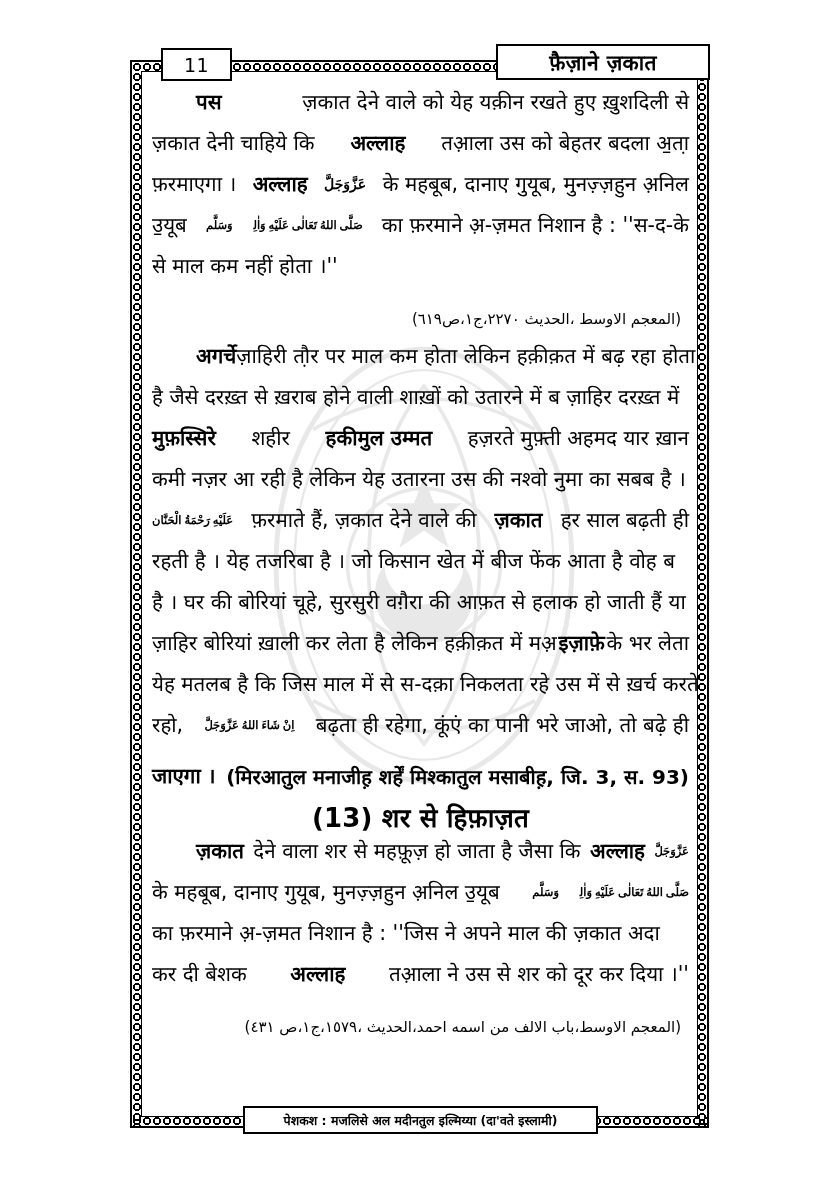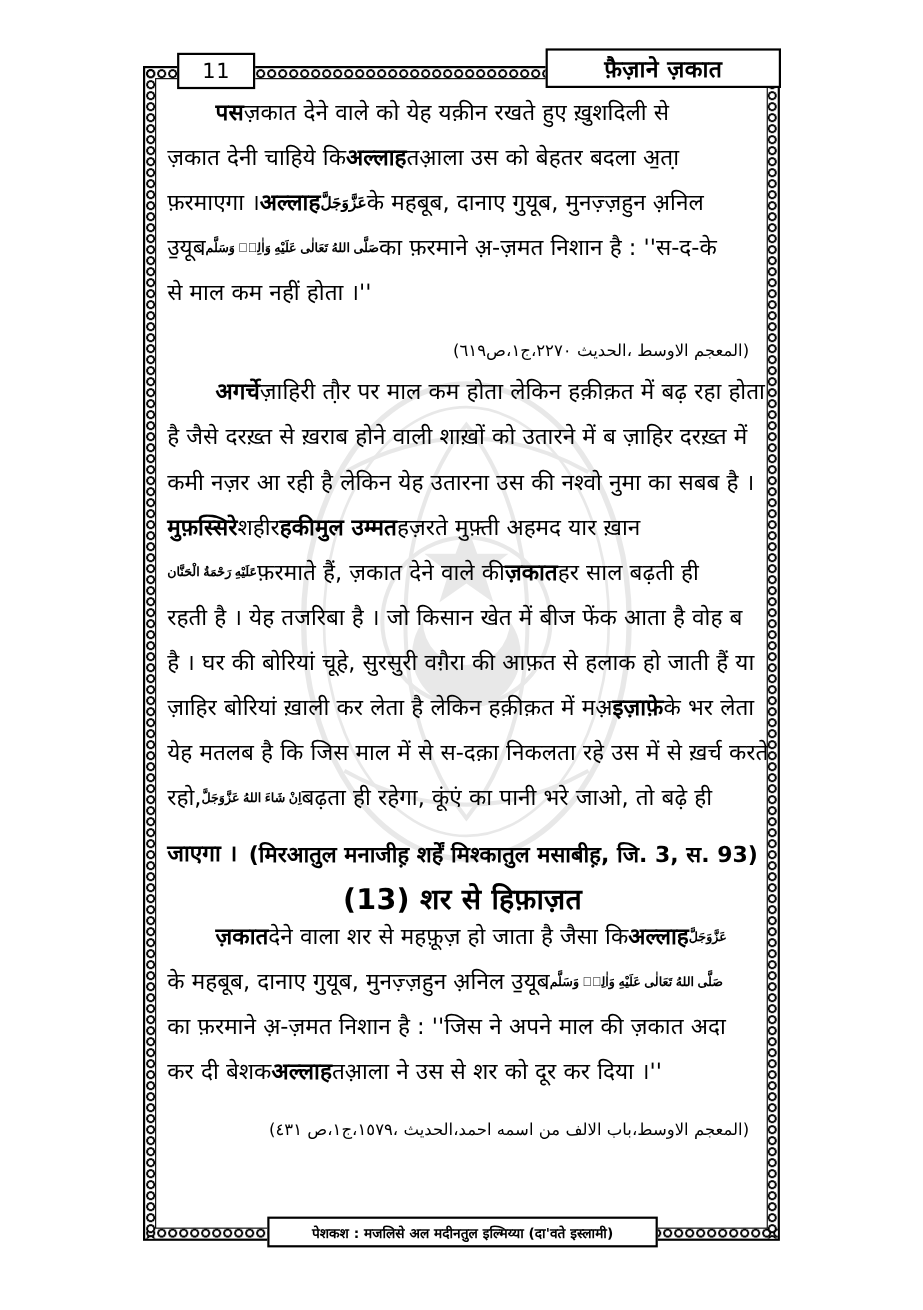--- a/index.html
+++ b/index.html
@@ -139,28 +139,29 @@
     font-size: 20.5px;
     line-height: 1.0;
     height: 41px;
     white-space: nowrap;
     display: flex;
     align-items: baseline;
     overflow: visible;
   }
   .line.justify {
     display: flex;
+    justify-content: space-between;
   }
   .line .w { display: inline-block; }
 
   .b { font-weight: 700; }
 
   
   .ar {
-    font-family: Liberation Sans, sans-serif;
+    font-family: Liberation Serif, serif;
     font-size: 11.5px;
     font-weight: 600;
     direction: rtl;
     unicode-bidi: bidi-override;
     letter-spacing: -0.3px;
     position: relative;
     top: -3px;
   }
   .ar-big {
     font-size: 14px;
@@ -265,29 +266,29 @@
 
     <div class="spacer-sm"></div>
 
     <div class="line justify indent">
       <span class="w b">अगर्चे</span>
       <span class="w">ज़ाहिरी तौ़र पर माल कम होता लेकिन हक़ीक़त में बढ़ रहा होता</span>
     </div>
     <div class="line row-left">
       <span class="w">है जैसे दरख़्त से ख़राब होने वाली शाख़ों को उतारने में ब ज़ाहिर दरख़्त में</span>
     </div>
-    <div class="line row-left">
-      <span class="w">कमी नज़र आ रही है लेकिन येह उतारना उस की नश्वो नुमा का सबब है ।</span>
-    </div>
-
     <div class="line justify">
       <span class="w b">मुफ़स्सिरे</span>
       <span class="w">शहीर</span>
       <span class="w b">हकीमुल उम्मत</span>
       <span class="w">हज़रते मुफ़्ती अहमद यार ख़ान</span>
+    </div>
+
+    <div class="line row-left">
+      <span class="w">कमी नज़र आ रही है लेकिन येह उतारना उस की नश्वो नुमा का सबब है ।</span>
     </div>
 
     <div class="line justify">
       <span class="w ar">عَلَيْهِ رَحْمَةُ الْحَنَّان</span>
       <span class="w">फ़रमाते हैं, ज़कात देने वाले की</span>
       <span class="w b">ज़कात</span>
       <span class="w">हर साल बढ़ती ही</span>
     </div>
 
     <div class="line row-left">

